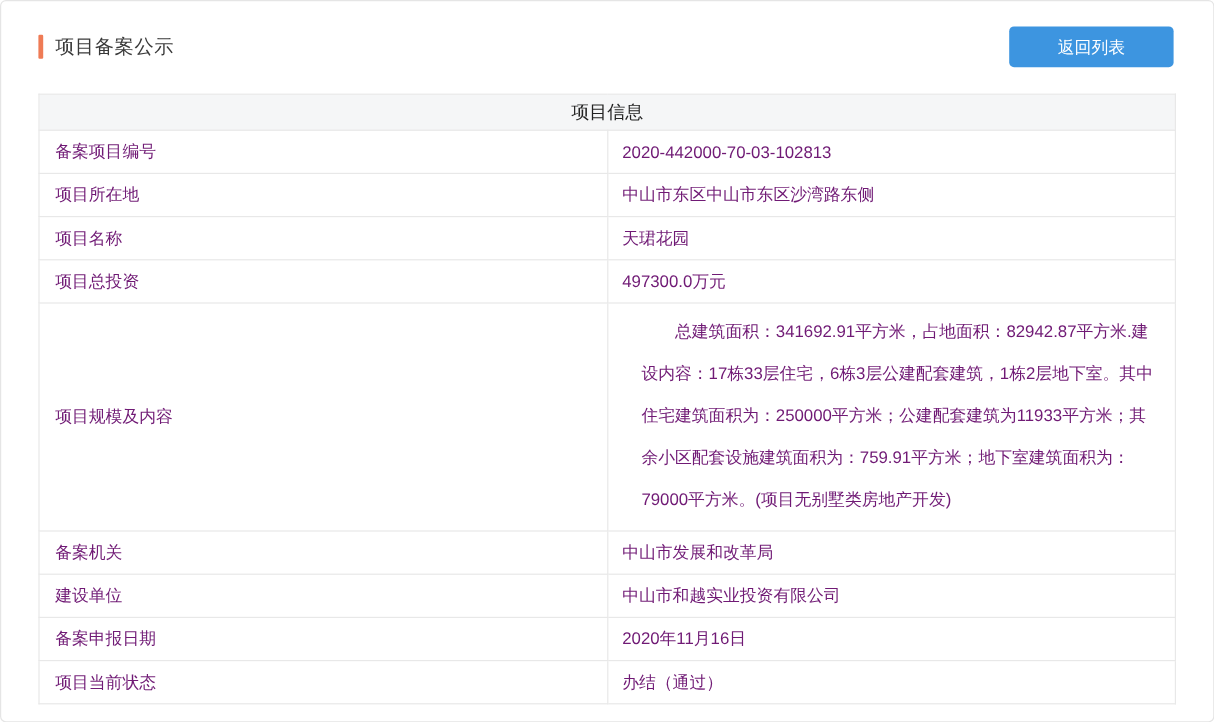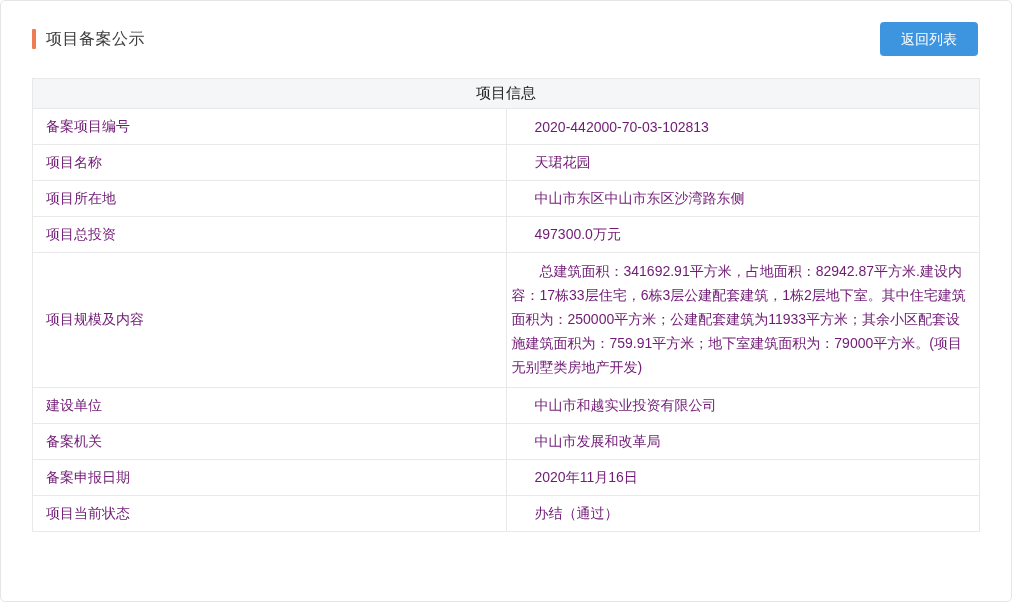--- a/index.html
+++ b/index.html
@@ -39,21 +39,21 @@
     letter-spacing: 0.5px;
   }
   .back-btn {
     background: #3d95e0;
     color: #fff;
     border: none;
     border-radius: 4px;
     font-size: 14px;
     font-family: inherit;
     padding: 0;
-    width: 98px;
+    width: 137px;
     height: 34px;
     line-height: 34px;
     text-align: center;
     cursor: pointer;
   }
   .table-wrap {
     padding: 0 31px;
   }
   table.info-table {
     width: 100%;
@@ -75,26 +75,26 @@
     font-size: 15px;
     color: #222;
     padding: 4px 0;
   }
   .info-table td.cell-label {
     width: 168px;
     padding: 8px 13px;
     height: 36px;
   }
   .info-table td.cell-value {
-    padding: 8px 28px;
+    padding: 8px 12px;
   }
   .info-table td.cell-value.multiline {
-    line-height: 24px;
+    line-height: 35px;
     text-indent: 2em;
-    padding: 6px 12px 8px 5px;
+    padding: 6px 12px 8px 28px;
   }
 </style>
 </head>
 <body>
 
 <div class="page">
 
   <div class="page-header">
     <div class="title-wrap">
       <span class="accent-bar" style="background: rgb(239, 123, 85);"></span>
@@ -109,42 +109,42 @@
         <tr>
           <th colspan="2">项目信息</th>
         </tr>
       </thead>
       <tbody>
         <tr>
           <td class="cell-label">备案项目编号</td>
           <td class="cell-value">2020-442000-70-03-102813</td>
         </tr>
         <tr>
+          <td class="cell-label">项目所在地</td>
+          <td class="cell-value">中山市东区中山市东区沙湾路东侧</td>
+        </tr>
+        <tr>
           <td class="cell-label">项目名称</td>
           <td class="cell-value">天珺花园</td>
-        </tr>
-        <tr>
-          <td class="cell-label">项目所在地</td>
-          <td class="cell-value">中山市东区中山市东区沙湾路东侧</td>
         </tr>
         <tr>
           <td class="cell-label">项目总投资</td>
           <td class="cell-value">497300.0万元</td>
         </tr>
         <tr>
           <td class="cell-label">项目规模及内容</td>
           <td class="cell-value multiline">总建筑面积：341692.91平方米，占地面积：82942.87平方米.建设内容：17栋33层住宅，6栋3层公建配套建筑，1栋2层地下室。其中住宅建筑面积为：250000平方米；公建配套建筑为11933平方米；其余小区配套设施建筑面积为：759.91平方米；地下室建筑面积为：79000平方米。(项目无别墅类房地产开发)</td>
         </tr>
         <tr>
+          <td class="cell-label">备案机关</td>
+          <td class="cell-value">中山市发展和改革局</td>
+        </tr>
+        <tr>
           <td class="cell-label">建设单位</td>
           <td class="cell-value">中山市和越实业投资有限公司</td>
-        </tr>
-        <tr>
-          <td class="cell-label">备案机关</td>
-          <td class="cell-value">中山市发展和改革局</td>
         </tr>
         <tr>
           <td class="cell-label">备案申报日期</td>
           <td class="cell-value">2020年11月16日</td>
         </tr>
         <tr>
           <td class="cell-label">项目当前状态</td>
           <td class="cell-value">办结（通过）</td>
         </tr>
       </tbody>

